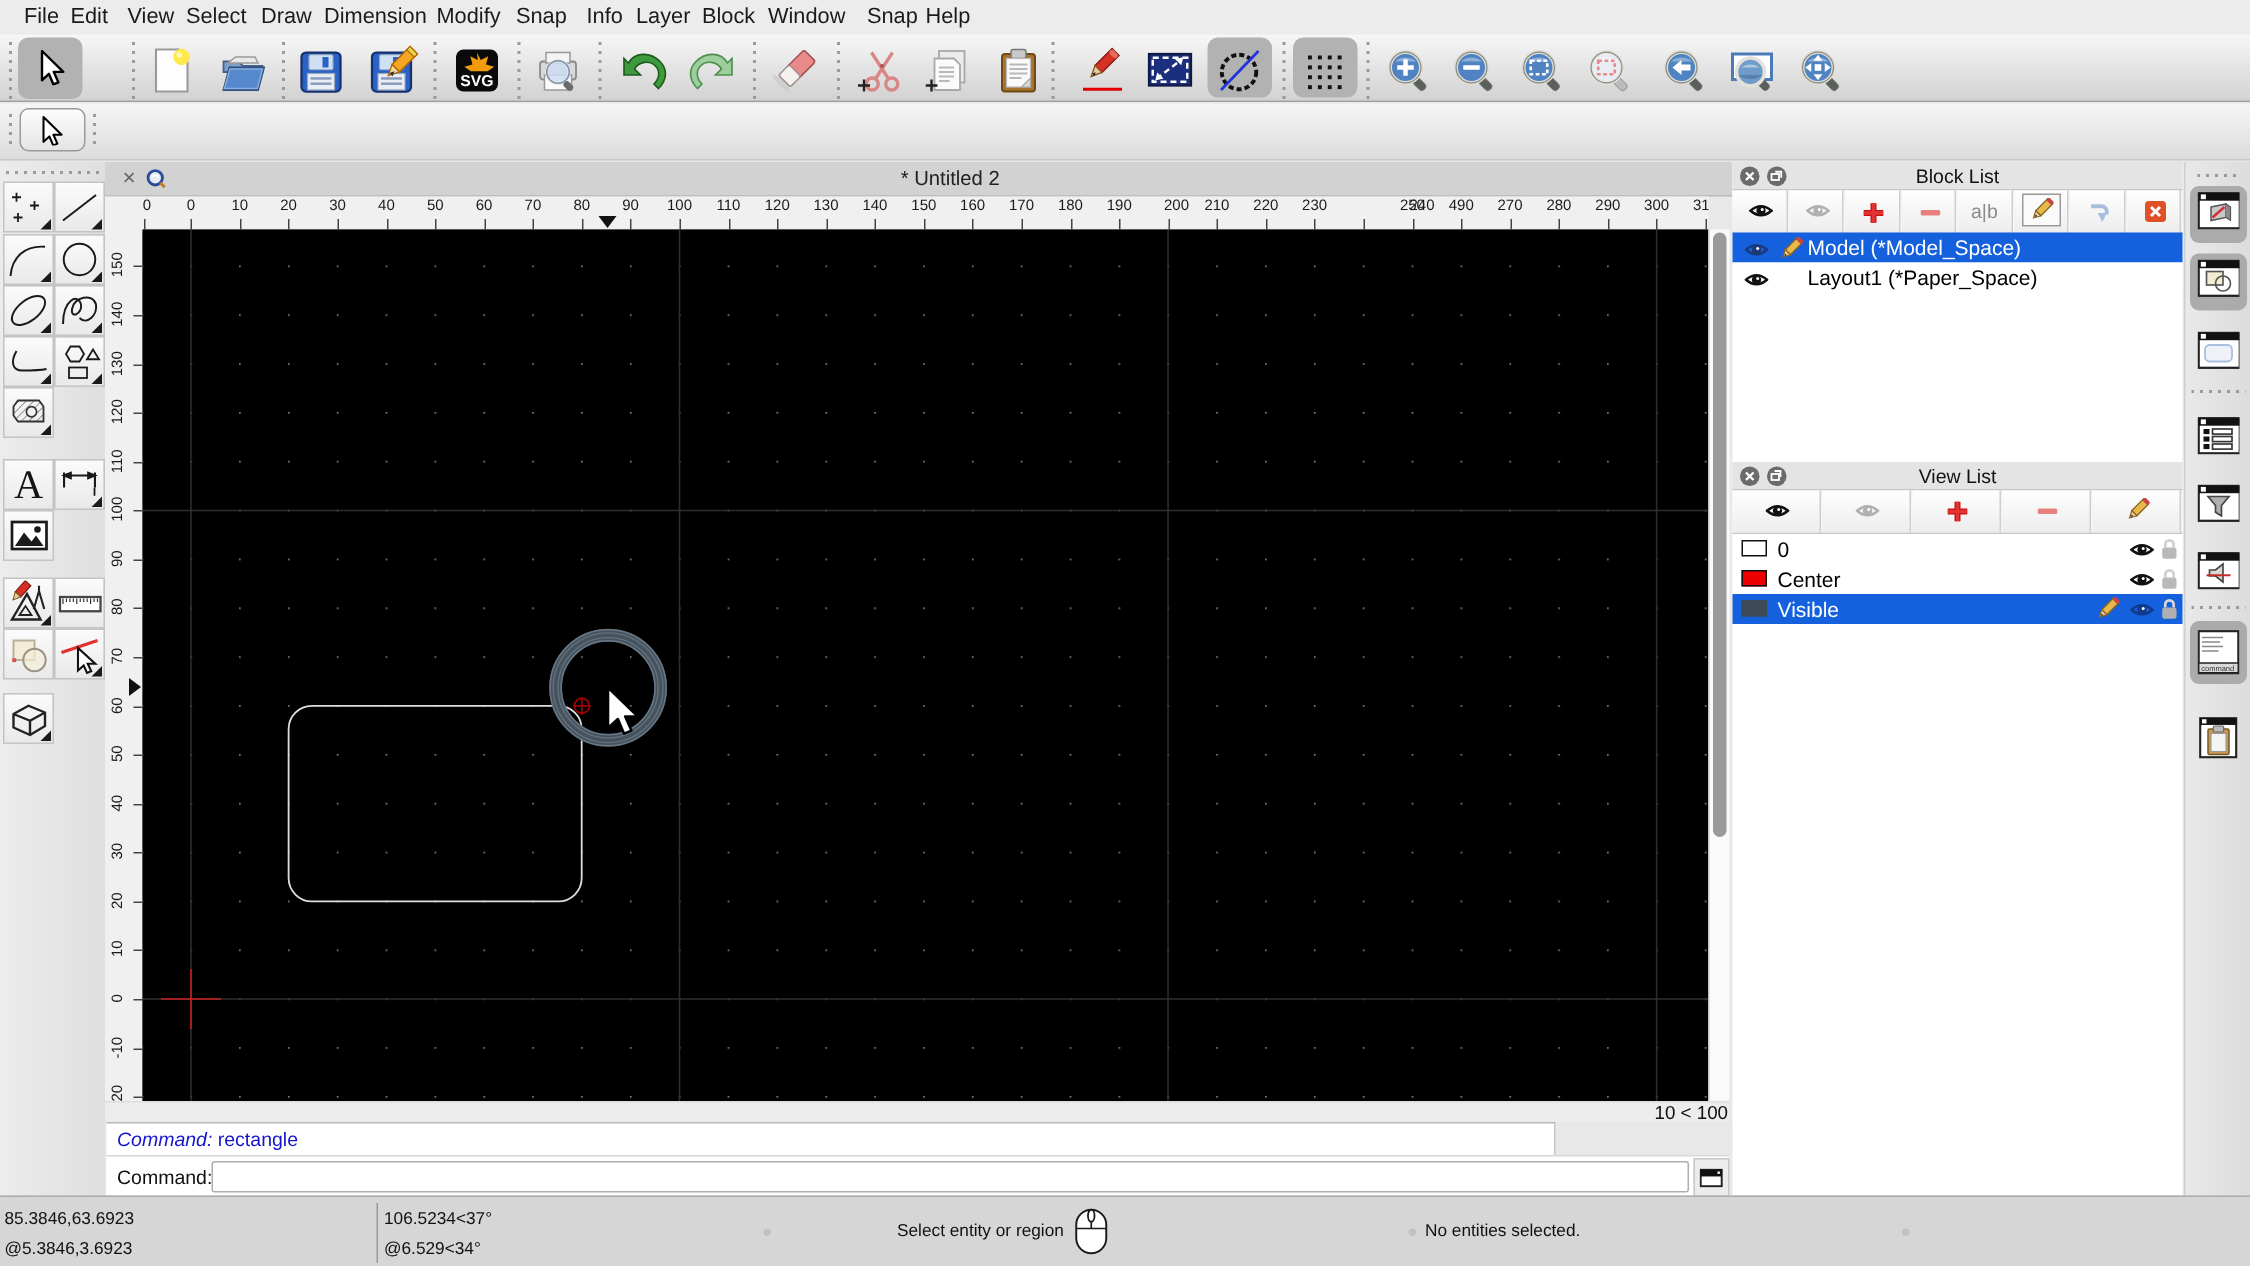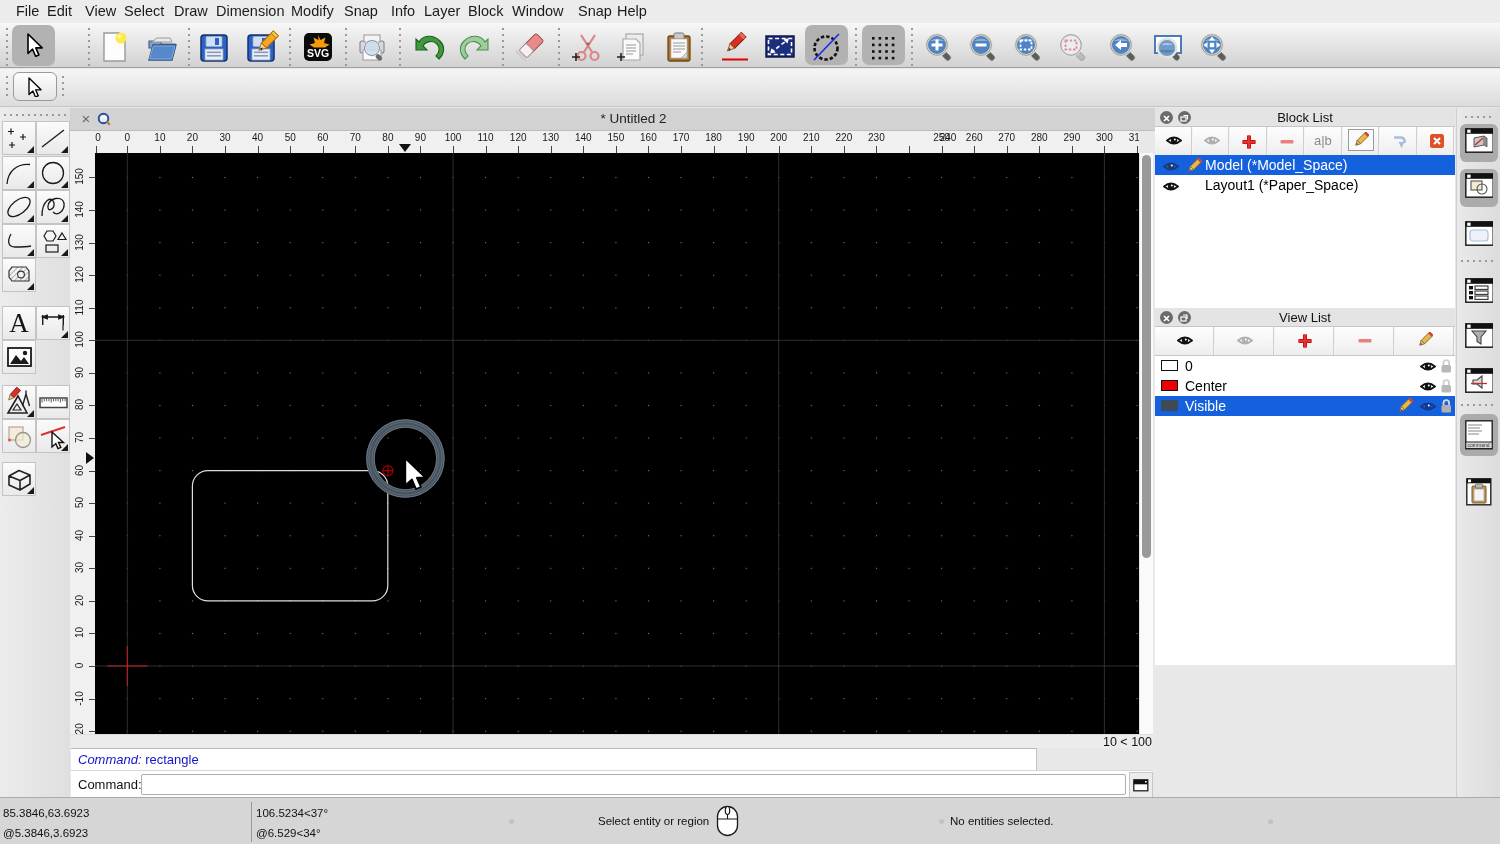--- a/index.html
+++ b/index.html
@@ -21,21 +21,21 @@
 .vtick{position:absolute;height:1px;background:#444;left:19px;width:6px;}
 .vlab{position:absolute;font-size:10px;color:#1a1a1a;left:6px;transform:rotate(-90deg);transform-origin:center;}
 #canvas{position:absolute;left:95px;top:153px;width:1044px;height:581px;background:#000;}
 #sbv{position:absolute;left:1139px;top:153px;width:14px;height:581px;background:#fafafa;border-left:1px solid #e2e2e2;}
 #sbv .thumb{position:absolute;left:2px;top:2px;width:9px;height:403px;background:#9a9a9a;border-radius:4.5px;}
 #gridbar{position:absolute;left:70px;top:734px;width:1083px;height:14px;background:#ececec;border-top:1px solid #ddd;}
 #cmdarea{position:absolute;left:71px;top:748px;width:966px;height:49px;background:#fff;border-top:1px solid #b9b9b9;border-right:1px solid #c4c4c4;}
 #cmdhist{position:absolute;left:7px;top:3px;font-size:13px;color:#1414cc;}
 #cmdrow{position:absolute;left:0px;top:21px;width:1082px;height:28px;background:#fff;border-top:1px solid #d7d7d7;}
 #cmdinput{position:absolute;left:70px;top:3px;width:985px;height:21px;background:#fff;border:1px solid #adadad;border-radius:2px;}
-#panels{position:absolute;left:1155px;top:108px;width:300px;height:557px;background:#fff;}
+#panels{position:absolute;left:1155px;top:108px;width:300px;height:689px;background:#fff;}
 .ptitle{position:absolute;left:0;width:300px;height:19px;background:#e4e4e4;border-bottom:1px solid #c6c6c6;}
 .ptitle .t{position:absolute;width:300px;text-align:center;top:2px;font-size:13px;color:#111;}
 .cbtn{position:absolute;top:3px;width:13px;height:13px;border-radius:7px;background:#6b6b6b;color:#fff;}
 .ptb{position:absolute;left:0;width:300px;height:29px;background:#f4f4f4;border-bottom:1px solid #c6c6c6;}
 .ptb .cell{position:absolute;top:0;height:28px;background:linear-gradient(#fefefe,#ededed);border-right:1px solid #cfcfcf;}
 .lrow{position:absolute;left:0;width:300px;height:20px;background:#fff;}
 .lrow.sel{background:#1560dd;}
 .lrow .txt{position:absolute;top:2px;font-size:14px;color:#000;}
 .lrow.sel .txt{color:#fff;}
 #dock{position:absolute;left:1456px;top:108px;width:44px;height:689px;background:linear-gradient(90deg,#e9e9e9,#dcdcdc);border-left:1px solid #cfcfcf;}
@@ -456,33 +456,33 @@
     <div class="rlab" style="left:531.9px;top:1px;width:28px;text-align:center">150</div>
     <div class="htick" style="left:578.4px"></div>
     <div class="rlab" style="left:564.4px;top:1px;width:28px;text-align:center">160</div>
     <div class="htick" style="left:611.0px"></div>
     <div class="rlab" style="left:597.0px;top:1px;width:28px;text-align:center">170</div>
     <div class="htick" style="left:643.6px"></div>
     <div class="rlab" style="left:629.6px;top:1px;width:28px;text-align:center">180</div>
     <div class="htick" style="left:676.2px"></div>
     <div class="rlab" style="left:662.2px;top:1px;width:28px;text-align:center">190</div>
     <div class="htick" style="left:708.7px"></div>
-    <div class="rlab" style="left:694.7px;top:1px;width:28px;text-align:center">200</div>
+    <div class="rlab" style="left:694.7px;top:1px;width:28px;text-align:right">200</div>
     <div class="htick" style="left:741.3px"></div>
     <div class="rlab" style="left:727.3px;top:1px;width:28px;text-align:center">210</div>
     <div class="htick" style="left:773.9px"></div>
     <div class="rlab" style="left:759.9px;top:1px;width:28px;text-align:center">220</div>
     <div class="htick" style="left:806.4px"></div>
     <div class="rlab" style="left:792.4px;top:1px;width:28px;text-align:center">230</div>
     <div class="htick" style="left:839.0px"></div>
     <div class="rlab" style="left:864px;top:1px;width:28px;text-align:center">240</div>
     <div class="htick" style="left:871.6px"></div>
     <div class="rlab" style="left:857.6px;top:1px;width:28px;text-align:center">250</div>
     <div class="htick" style="left:904.2px"></div>
-    <div class="rlab" style="left:890.2px;top:1px;width:28px;text-align:center">260</div>
+    <div class="rlab" style="left:890.2px;top:1px;width:28px;text-align:center">490</div>
     <div class="htick" style="left:936.7px"></div>
     <div class="rlab" style="left:922.7px;top:1px;width:28px;text-align:center">270</div>
     <div class="htick" style="left:969.3px"></div>
     <div class="rlab" style="left:955.3px;top:1px;width:28px;text-align:center">280</div>
     <div class="htick" style="left:1001.9px"></div>
     <div class="rlab" style="left:987.9px;top:1px;width:28px;text-align:center">290</div>
     <div class="htick" style="left:1034.4px"></div>
     <div class="rlab" style="left:1020.4px;top:1px;width:28px;text-align:center">300</div>
     <div class="htick" style="left:1067.0px"></div>
     <div class="rlab" style="left:1053.0px;top:1px;width:28px;text-align:center">310</div>

